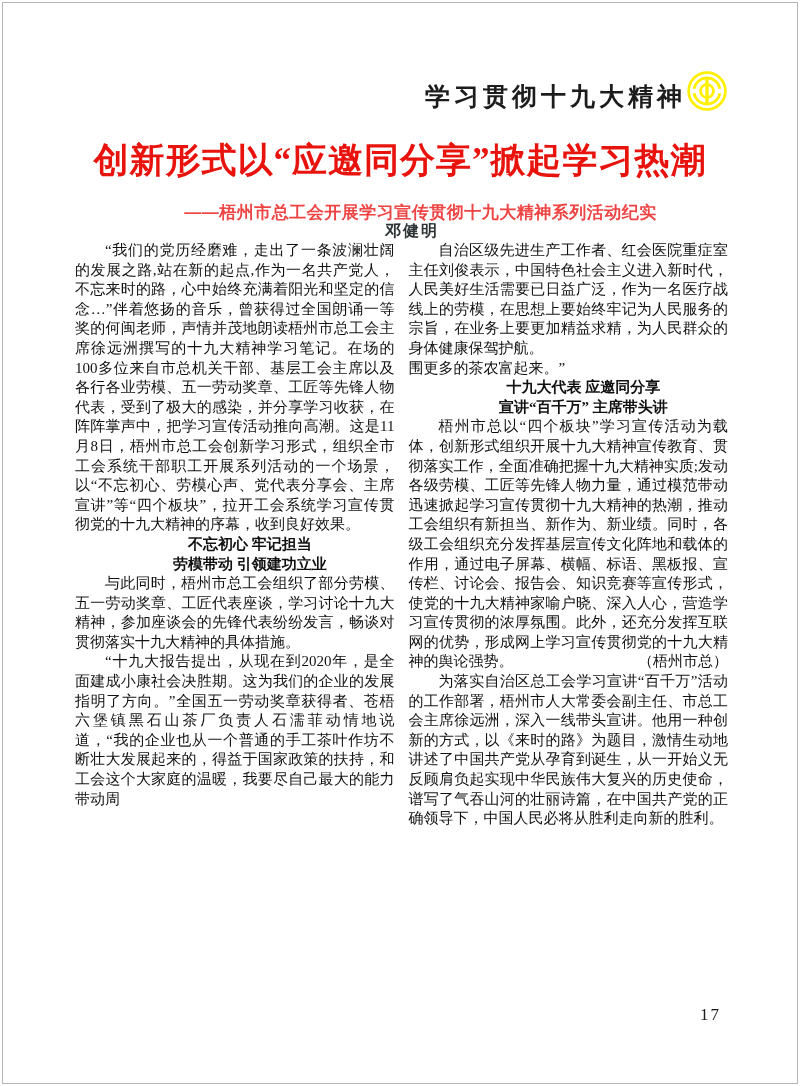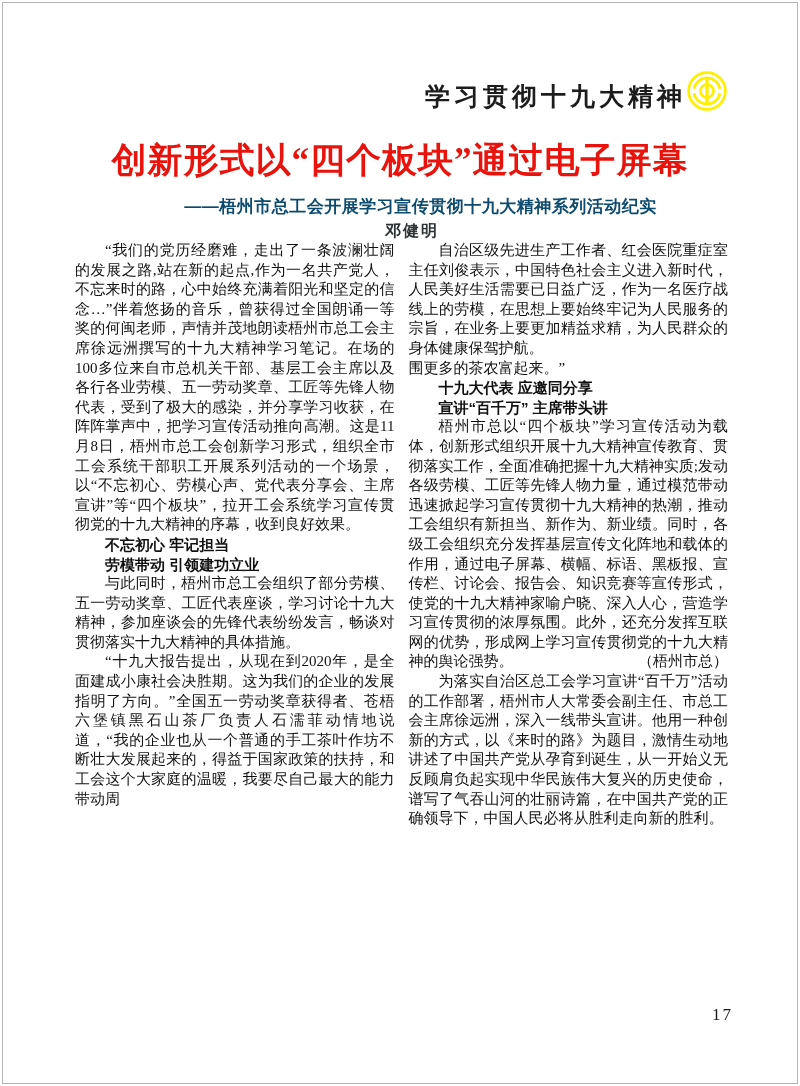--- a/index.html
+++ b/index.html
@@ -37,26 +37,26 @@
     top: 140px; left: 0; width: 100%;
     text-align: center;
     font-family: "Liberation Serif", serif;
     font-weight: bold;
     font-size: 35px;
     line-height: 1.2;
     letter-spacing: 1px;
   }
   .article-subtitle {
     position: absolute;
-    top: 195px; left: 0; width: 100%;
+    top: 201px; left: 0; width: 100%;
     text-align: center;
     font-family: "Liberation Sans", sans-serif;
     font-weight: bold;
     font-size: 17px;
-    color: #0c4a6e;
+    color: #ef4444;
     letter-spacing: 0.5px;
     padding-left: 41px;
   }
   .article-author {
     position: absolute;
     top: 221px; left: 12px; width: 100%;
     text-align: center;
     font-family: "Liberation Sans", sans-serif;
     font-weight: bold;
     font-size: 16px;
@@ -74,55 +74,54 @@
   .para, .sec-heading {
     font-size: 15px;
     line-height: 19.6px;
     color: #111111;
     text-align: justify;
     text-justify: inter-ideograph;
     text-indent: 2em;
   }
   .para.noindent { text-indent: 0; }
   .sec-heading {
-    font-family: Liberation Sans, sans-serif;
+    font-family: Liberation Serif, serif;
     font-weight: bold;
-    text-align: left;
+    text-align: center;
   }
   .attribution { float: right; }
   .page-number {
     position: absolute;
     top: 1005px;
     left: 700px;
     font-family: "Liberation Serif", serif;
     font-size: 17px;
     letter-spacing: 2px;
     color: #1c1c1c;
-    margin-left: 12px;
   }
 </style>
 </head>
 <body>
 
 <div class="page-frame"></div>
 
 <div class="banner-row">
   <div class="banner-text">学习贯彻十九大精神</div>
   <svg class="union-logo" viewBox="-20 -20 40 40">
     <g fill="none" stroke="#ffef00" stroke-width="2.6">
       <circle cx="0" cy="0" r="17.5"></circle>
       <path d="M -12.3 -2.17 A 12.5 12.5 0 0 1 12.3 -2.17"></path>
       <path d="M -12.3 2.17 A 12.5 12.5 0 0 0 12.3 2.17"></path>
       <circle cx="0" cy="0" r="6.2"></circle>
     </g>
     <rect x="-1.6" y="-12.6" width="3.2" height="25.2" fill="#ffef00"></rect>
   </svg>
 </div>
 
-<div class="article-title" style="color:#e8130c;">创新形式以“四个板块”通过电子屏幕</div>
+<div class="article-title" style="color:#e8130c;">创新形式以“应邀同分享”掀起学习热潮</div>
 <div class="article-subtitle">——梧州市总工会开展学习宣传贯彻十九大精神系列活动纪实</div>
 <div class="article-author">邓健明</div>
 
 <div class="body-columns">
   <div class="column">
       <div class="para">“我们的党历经磨难，走出了一条波澜壮阔的发展之路,站在新的起点,作为一名共产党人，不忘来时的路，心中始终充满着阳光和坚定的信念…”伴着悠扬的音乐，曾获得过全国朗诵一等奖的何闽老师，声情并茂地朗读梧州市总工会主席徐远洲撰写的十九大精神学习笔记。在场的100多位来自市总机关干部、基层工会主席以及各行各业劳模、五一劳动奖章、工匠等先锋人物代表，受到了极大的感染，并分享学习收获，在阵阵掌声中，把学习宣传活动推向高潮。这是11月8日，梧州市总工会创新学习形式，组织全市工会系统干部职工开展系列活动的一个场景，以“不忘初心、劳模心声、党代表分享会、主席宣讲”等“四个板块”，拉开工会系统学习宣传贯彻党的十九大精神的序幕，收到良好效果。</div>
       <div class="sec-heading">不忘初心 牢记担当</div>
       <div class="sec-heading">劳模带动 引领建功立业</div>
       <div class="para">与此同时，梧州市总工会组织了部分劳模、五一劳动奖章、工匠代表座谈，学习讨论十九大精神，参加座谈会的先锋代表纷纷发言，畅谈对贯彻落实十九大精神的具体措施。</div>
       <div class="para">“十九大报告提出，从现在到2020年，是全面建成小康社会决胜期。这为我们的企业的发展指明了方向。”全国五一劳动奖章获得者、苍梧六堡镇黑石山茶厂负责人石濡菲动情地说道，“我的企业也从一个普通的手工茶叶作坊不断壮大发展起来的，得益于国家政策的扶持，和工会这个大家庭的温暖，我要尽自己最大的能力带动周</div>

